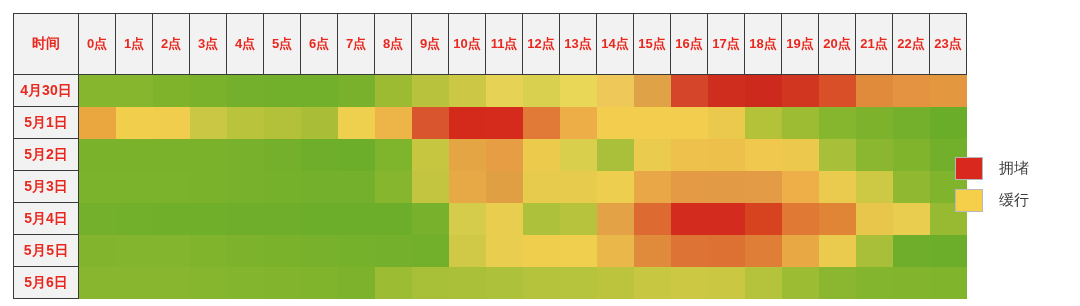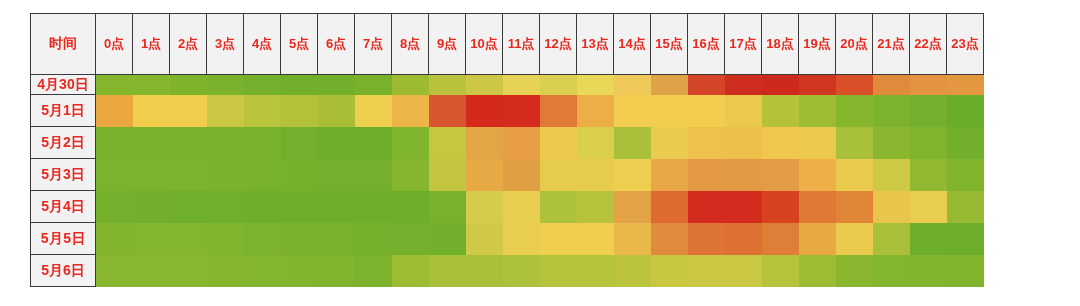--- a/index.html
+++ b/index.html
@@ -1,20 +1,20 @@
 <!DOCTYPE html>
 <html><head>
 <meta charset="utf-8">
 <style>
   html,body{margin:0;padding:0;background:#ffffff;}
   body{width:1080px;height:306px;overflow:hidden;font-family:"Liberation Sans","DejaVu Sans",sans-serif;}
   #root{position:relative;width:1080px;height:306px;}
 
   
-  #grid{position:absolute;left:30px;top:13px;border-collapse:collapse;table-layout:fixed;}
+  #grid{position:absolute;left:13px;top:13px;border-collapse:collapse;table-layout:fixed;}
   #grid td{padding:0;margin:0;}
 
   
   .hcell{
     height:60px;
     background:#f2f2f2;
     border:1px solid #3a3a3a;
     color:#e8281e;
     font-weight:bold;
     font-size:14px;
@@ -81,21 +81,21 @@
           <td class="hcell hour">17点</td>
           <td class="hcell hour">18点</td>
           <td class="hcell hour">19点</td>
           <td class="hcell hour">20点</td>
           <td class="hcell hour">21点</td>
           <td class="hcell hour">22点</td>
           <td class="hcell hour">23点</td>
         </tr>
     </thead>
     <tbody>
-        <tr style="height: 20px;">
+        <tr style="height: 32px;">
           <td class="rcell">4月30日</td>
           <td class="dcell" style="background: rgb(134, 181, 46);"></td>
           <td class="dcell" style="background: rgb(134, 181, 46);"></td>
           <td class="dcell" style="background: rgb(127, 179, 44);"></td>
           <td class="dcell" style="background: rgb(122, 178, 43);"></td>
           <td class="dcell" style="background: rgb(116, 176, 43);"></td>
           <td class="dcell" style="background: rgb(114, 175, 43);"></td>
           <td class="dcell" style="background: rgb(114, 175, 43);"></td>
           <td class="dcell" style="background: rgb(122, 177, 44);"></td>
           <td class="dcell" style="background: rgb(156, 187, 51);"></td>
@@ -274,15 +274,23 @@
           <td class="dcell" style="background: rgb(156, 188, 52);"></td>
           <td class="dcell" style="background: rgb(138, 183, 47);"></td>
           <td class="dcell" style="background: rgb(132, 181, 46);"></td>
           <td class="dcell" style="background: rgb(130, 180, 45);"></td>
           <td class="dcell" style="background: rgb(128, 180, 45);"></td>
         </tr>
       </tbody>
   </table>
 
   <div id="legend">
+      <div class="legend-row">
+        <span class="swatch" style="background: rgb(217, 40, 30);"></span>
+        <span class="legend-label">拥堵</span>
+      </div>
+      <div class="legend-row">
+        <span class="swatch" style="background: rgb(245, 206, 74);"></span>
+        <span class="legend-label">缓行</span>
+      </div>
     </div>
 
 </div>
 
 </body></html>

